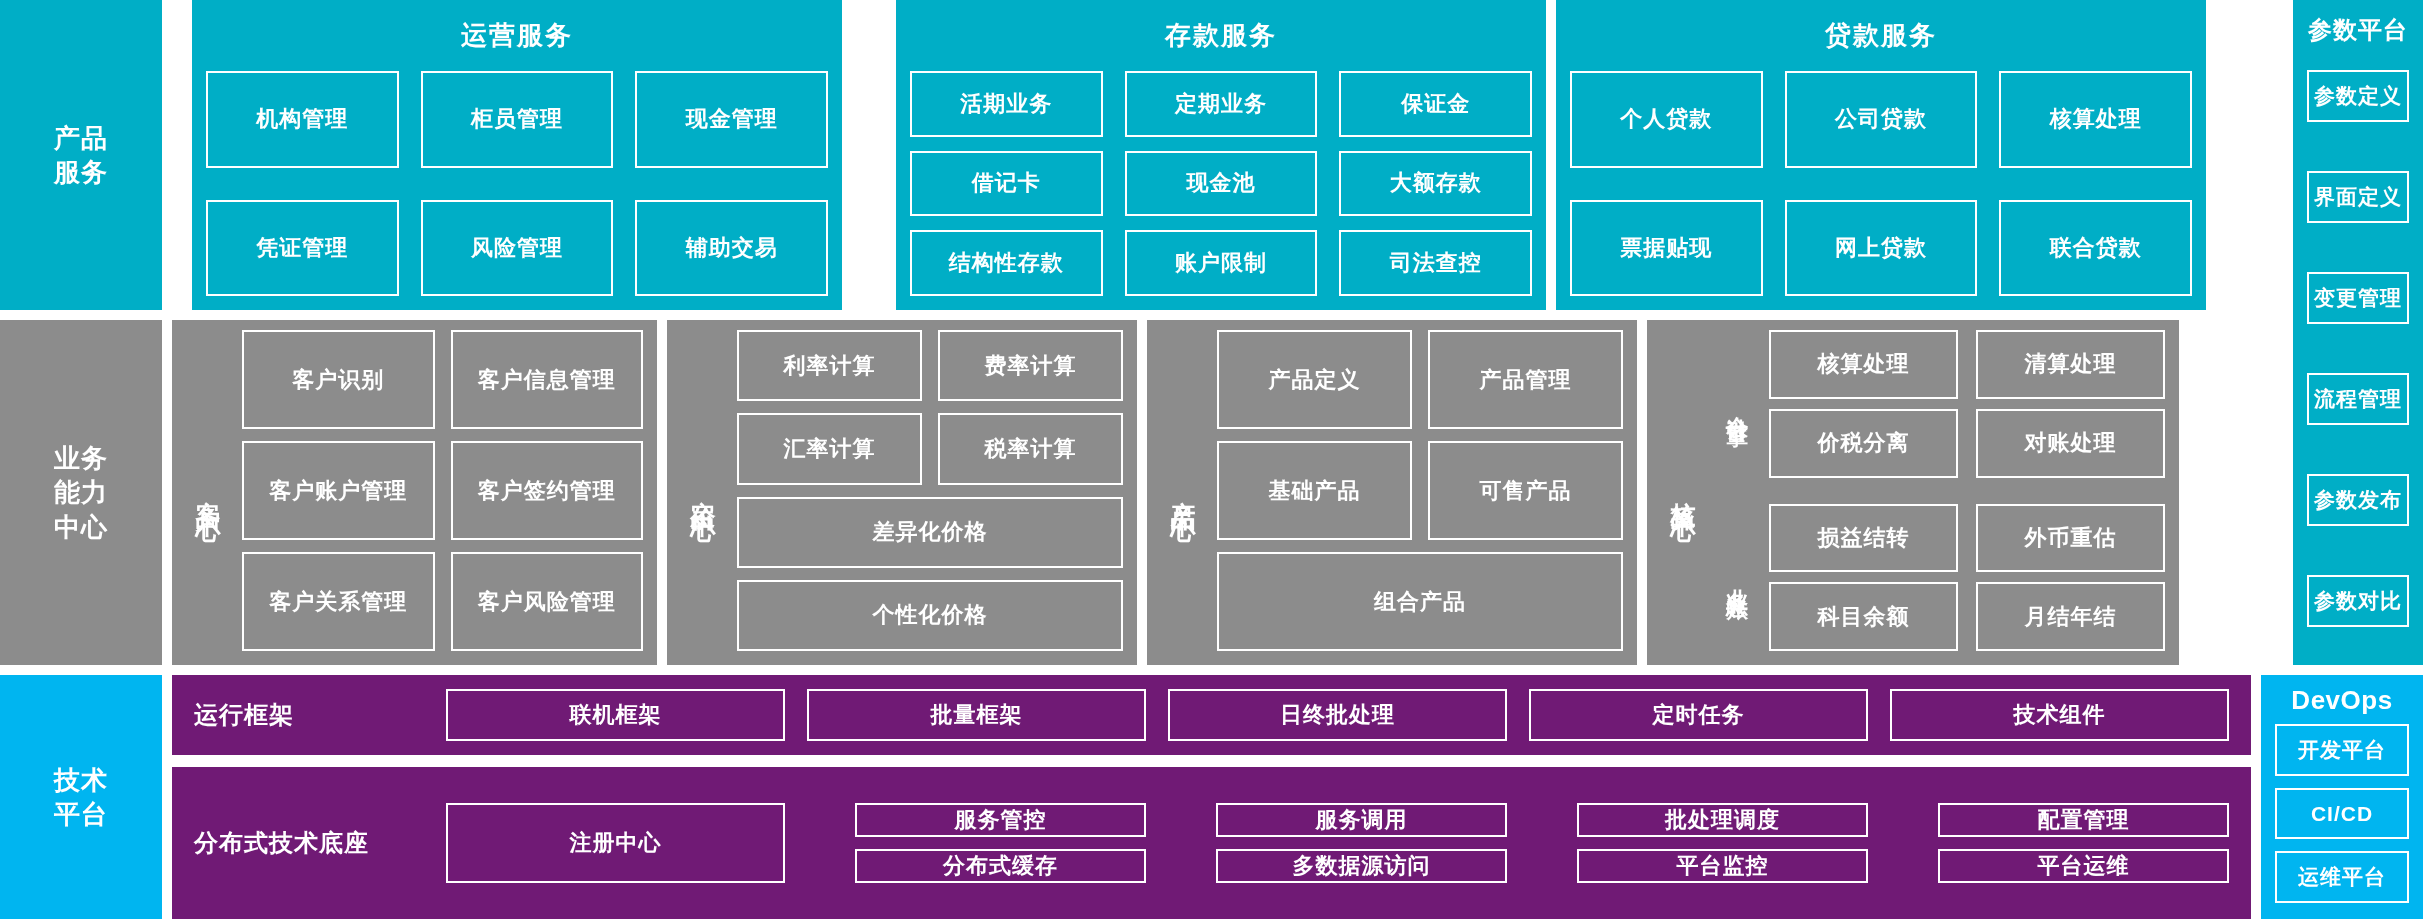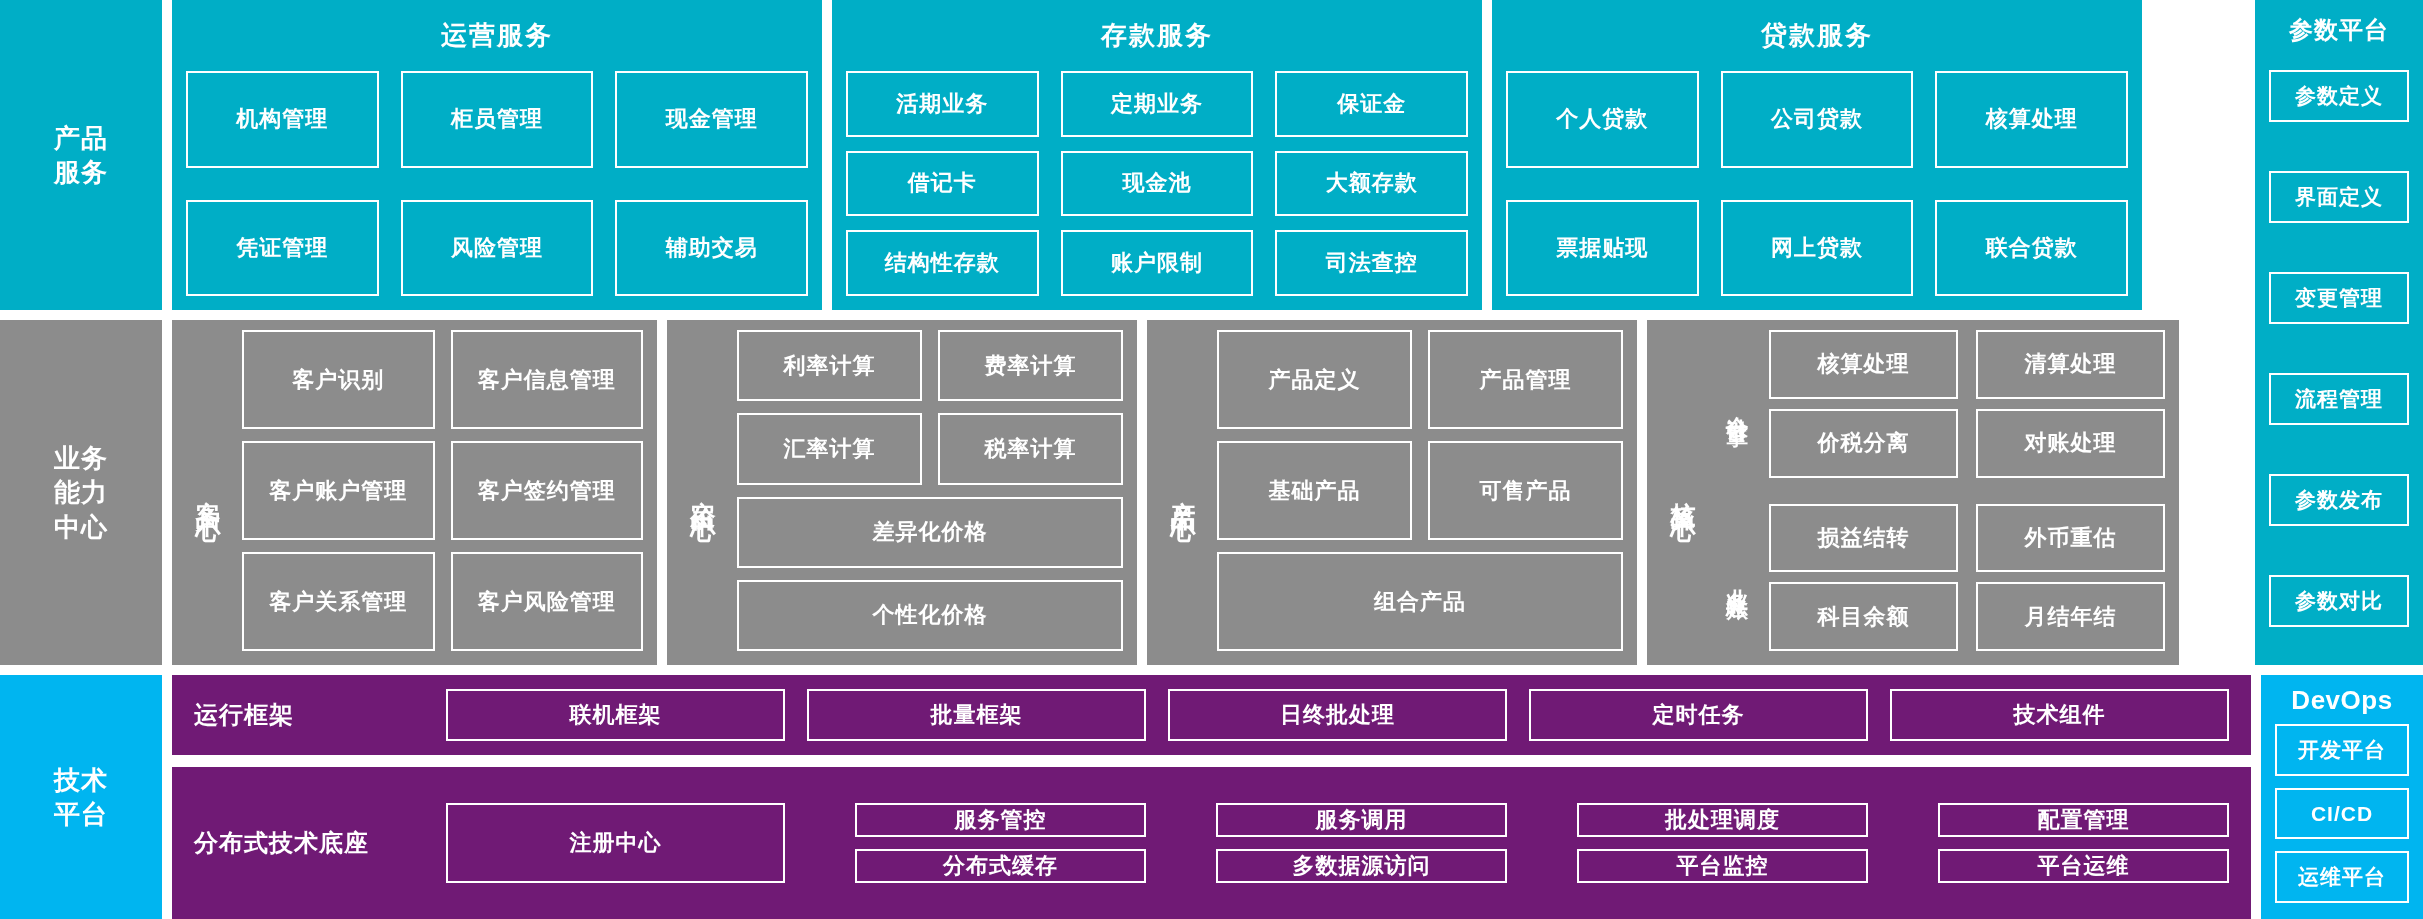--- a/index.html
+++ b/index.html
@@ -28,40 +28,40 @@
   }
   .rail.teal{background:#00aec6;}
   .rail.grey{background:#8c8c8c;}
   .rail.blue{background:#00b5f0;}
 
   
   .svc-group{
     background:#00aec6;display:flex;flex-direction:column;
     align-items:center;padding:10px 14px 14px;box-sizing:border-box;
   }
-  .svc-group.ops{flex:0 0 650px;}
-  .svc-group.dep{flex:0 0 650px;}
+  .svc-group.ops{flex:0 0 650px;margin-left:20px;}
+  .svc-group.dep{flex:0 0 650px;margin-left:44px;}
   .svc-group.loan{flex:0 0 650px;}
   .svc-title{
     color:#fff;font-size:26px;font-weight:bold;letter-spacing:2px;
     margin:8px 0 18px;
   }
   .svc-grid{display:grid;grid-template-columns:repeat(3,1fr);gap:16px 22px;width:100%;}
   .svc-grid.ops-grid{grid-template-rows:repeat(2,1fr);row-gap:32px;flex:1;}
   .svc-grid.dep-grid{grid-template-rows:repeat(3,1fr);row-gap:14px;flex:1;}
   .svc-grid.loan-grid{grid-template-rows:repeat(2,1fr);row-gap:32px;flex:1;}
   .cell{
     border:2px solid #ffffff;color:#ffffff;font-size:22px;font-weight:bold;
     display:flex;align-items:center;justify-content:center;letter-spacing:1px;
     box-sizing:border-box;min-height:0;
   }
 
   
   .param-col{
-    width:168px;flex:0 0 162px;background:#00aec6;
+    width:130px;flex:0 0 162px;background:#00aec6;
     display:flex;flex-direction:column;align-items:center;
     padding:8px 14px 14px;box-sizing:border-box;
   }
   .param-title{color:#fff;font-size:24px;font-weight:bold;letter-spacing:1px;margin:6px 0 0;}
   .param-list{display:flex;flex-direction:column;justify-content:space-around;flex:1;width:100%;gap:22px;padding:10px 0;}
   .param-list .cell{min-height:52px;font-size:21px;}
 
   
   .cap-center{
     background:#8c8c8c;display:flex;box-sizing:border-box;

